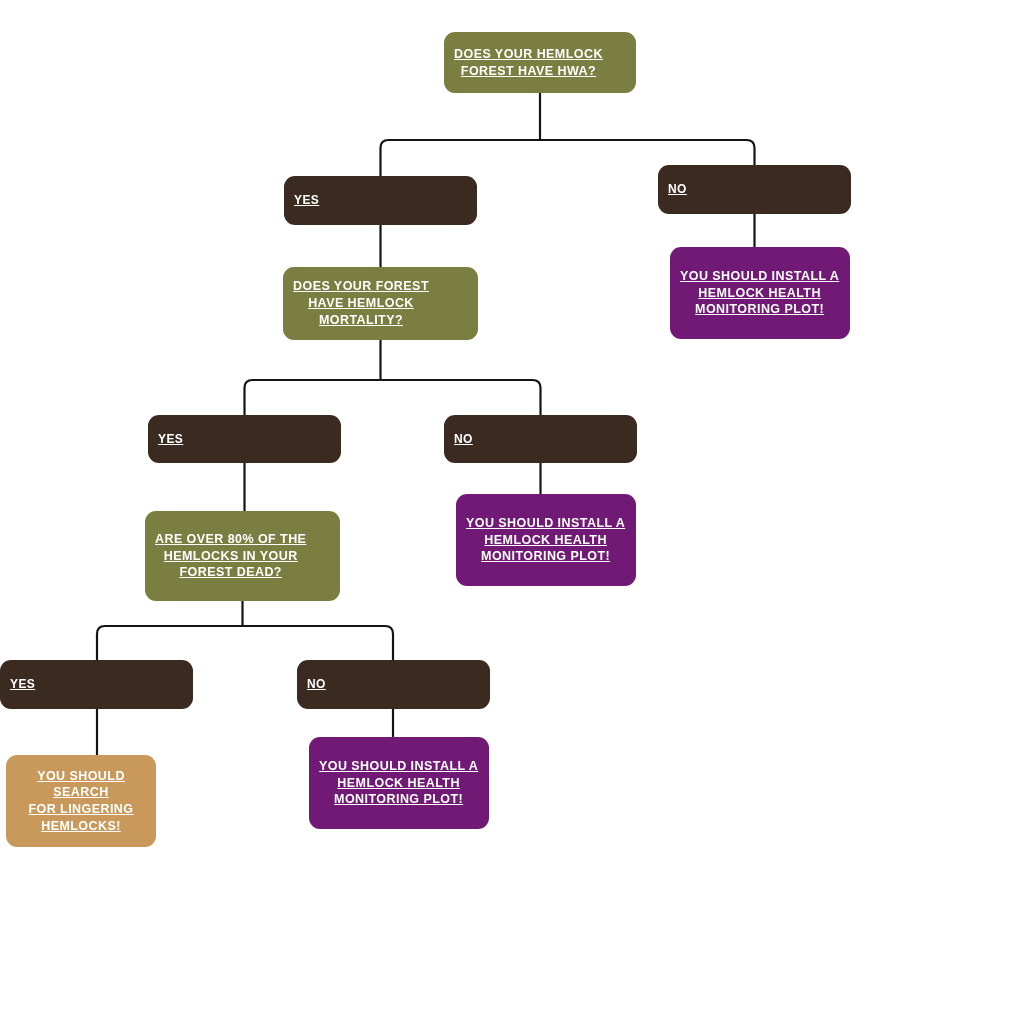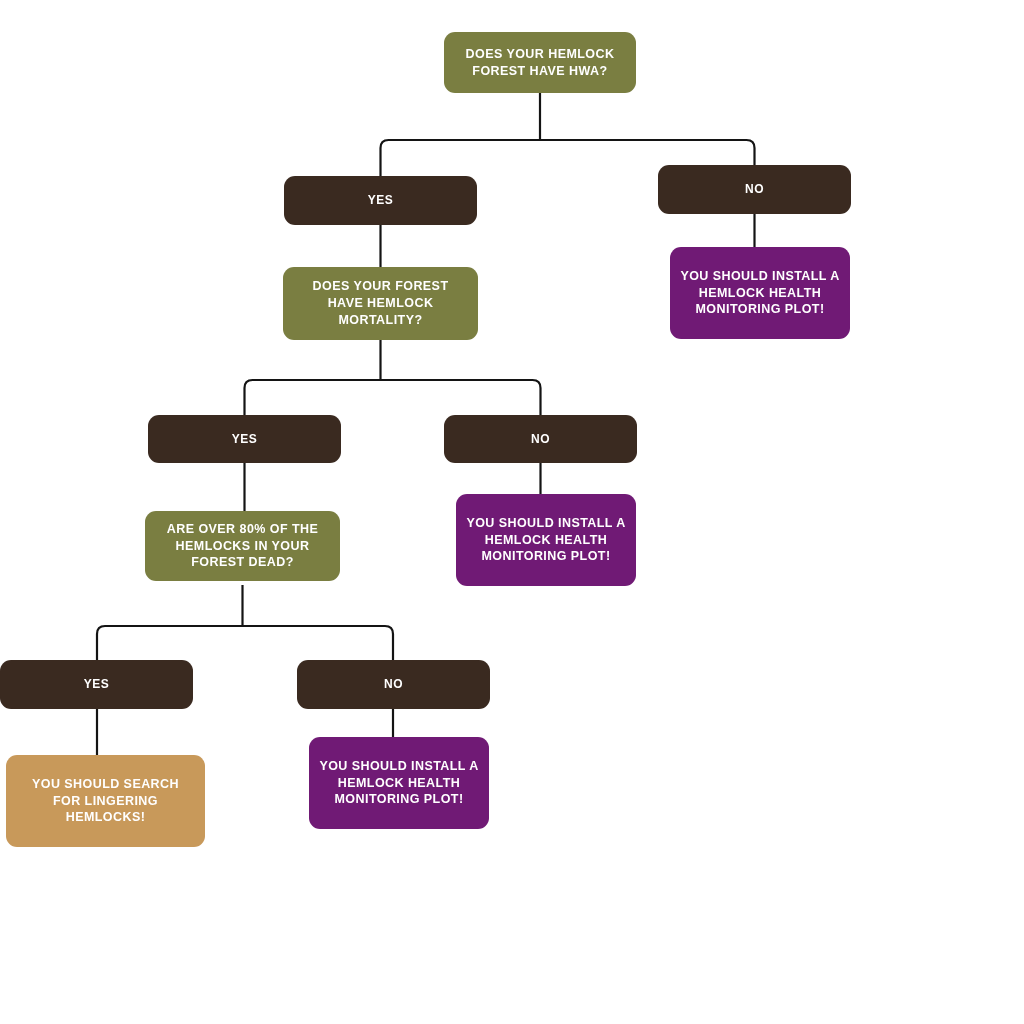--- a/index.html
+++ b/index.html
@@ -26,28 +26,29 @@
     top: 0;
     width: 1024px;
     height: 1024px;
     pointer-events: none;
   }
   .node {
     position: absolute;
     box-sizing: border-box;
     display: flex;
     align-items: center;
-    justify-content: center;
+    justify-content: flex-start;
     text-align: center;
     color: #ffffff;
     font-weight: bold;
     letter-spacing: 0.035em;
     line-height: 1.34;
     border-radius: 11px;
     padding: 4px 10px;
+    text-decoration: underline;
     -webkit-font-smoothing: antialiased;
   }
   .node-label {
     display: block;
     white-space: pre-line;
   }
   .type-question { background: #7a7e41; }
   .type-answer   { background: #3a2a20; }
   .type-action   { background: #701a75; }
   .type-highlight{ background: #c8995a; }
@@ -92,32 +93,32 @@
         <span class="node-label">YES</span>
       </div>
       <div class="node type-answer" style="left: 444px; top: 415px; width: 193px; height: 48px; font-size: 12px;">
         <span class="node-label">NO</span>
       </div>
       <div class="node type-action" style="left: 456px; top: 494px; width: 180px; height: 92px; font-size: 12.5px;">
         <span class="node-label">YOU SHOULD INSTALL A
 HEMLOCK HEALTH
 MONITORING PLOT!</span>
       </div>
-      <div class="node type-question" style="left: 145px; top: 511px; width: 195px; height: 70px; font-size: 12.5px;">
+      <div class="node type-question" style="left: 145px; top: 511px; width: 195px; height: 90px; font-size: 12.5px;">
         <span class="node-label">ARE OVER 80% OF THE
 HEMLOCKS IN YOUR
 FOREST DEAD?</span>
       </div>
       <div class="node type-answer" style="left: 0px; top: 660px; width: 193px; height: 49px; font-size: 12px;">
         <span class="node-label">YES</span>
       </div>
       <div class="node type-answer" style="left: 297px; top: 660px; width: 193px; height: 49px; font-size: 12px;">
         <span class="node-label">NO</span>
       </div>
-      <div class="node type-highlight" style="left: 6px; top: 755px; width: 199px; height: 92px; font-size: 12.5px;">
+      <div class="node type-highlight" style="left: 6px; top: 755px; width: 150px; height: 92px; font-size: 12.5px;">
         <span class="node-label">YOU SHOULD SEARCH
 FOR LINGERING
 HEMLOCKS!</span>
       </div>
       <div class="node type-action" style="left: 309px; top: 737px; width: 180px; height: 92px; font-size: 12.5px;">
         <span class="node-label">YOU SHOULD INSTALL A
 HEMLOCK HEALTH
 MONITORING PLOT!</span>
       </div>
     </div>

